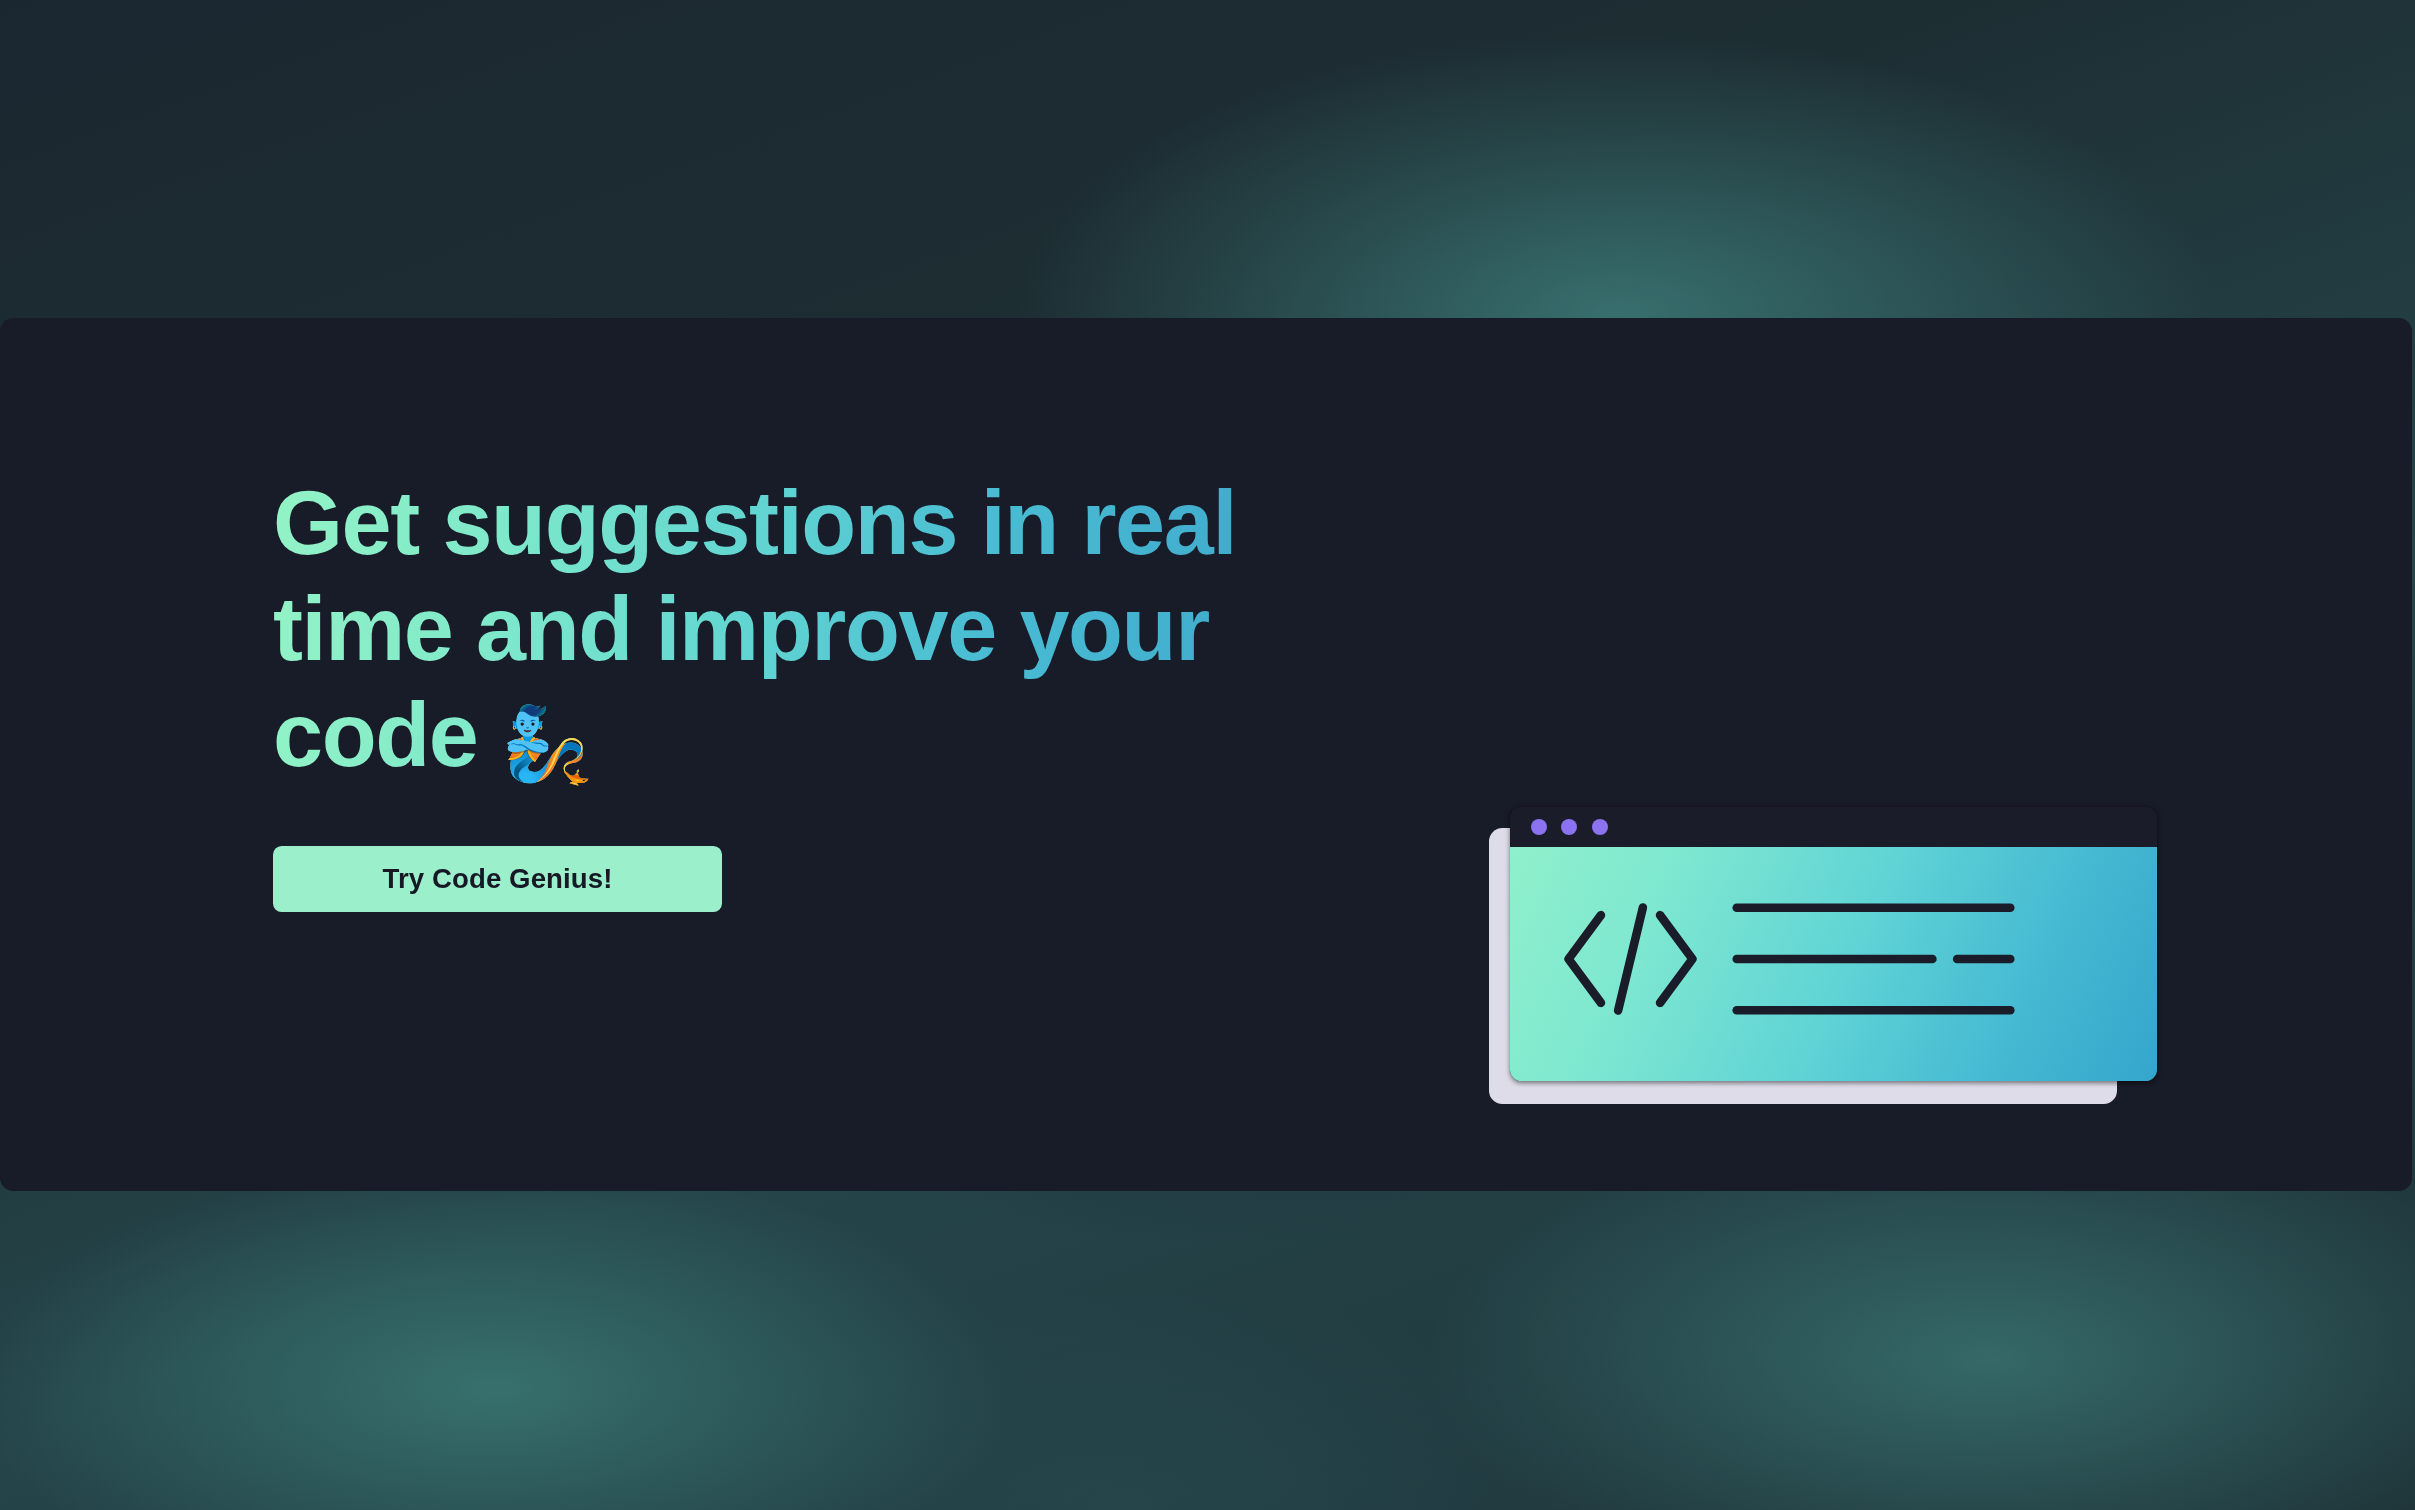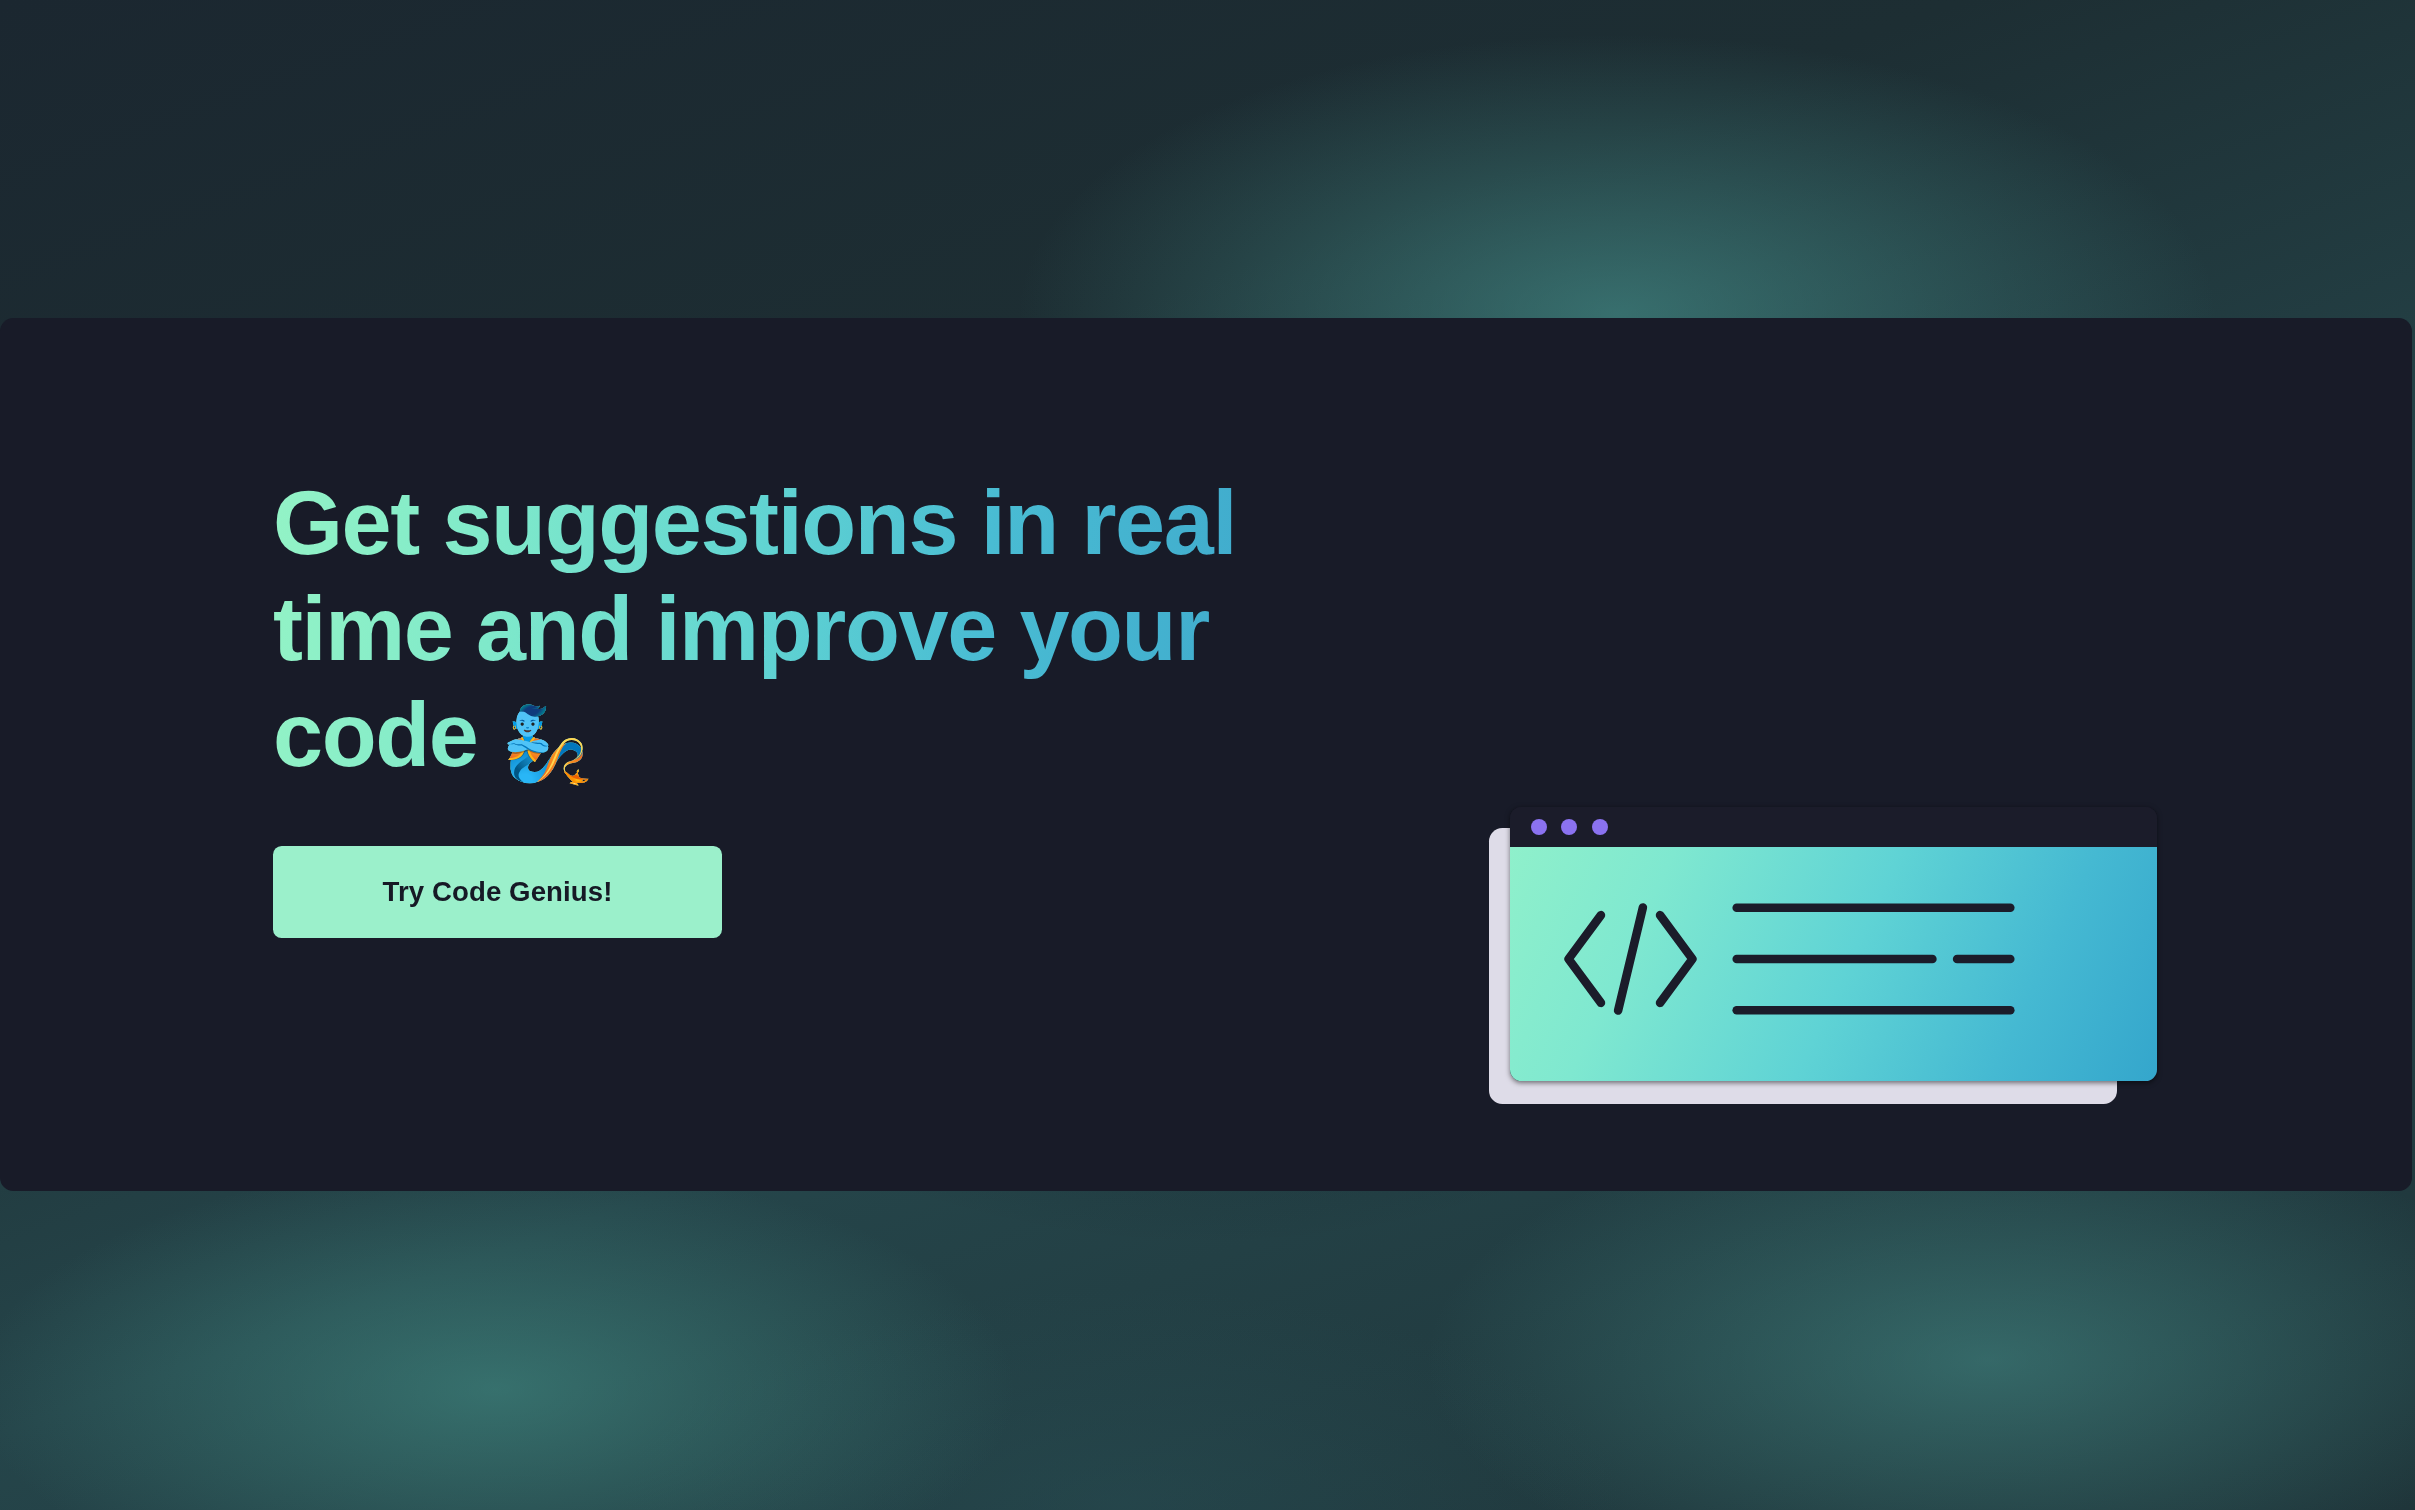--- a/index.html
+++ b/index.html
@@ -70,21 +70,21 @@
     background:none;
     font-size:74px;
     vertical-align:-3.8px;
   }
 
   .cta-button {
     display:inline-flex;
     align-items:center;
     justify-content:center;
     margin-top:57px;
-    width:449px; height:92px;
+    width:449px; height:66px;
     background:#9bf0cb;
     color:#161925;
     border:none;
     border-radius:8.6px;
     font-family:"Liberation Sans", sans-serif;
     font-size:27.6px;
     font-weight:700;
     letter-spacing:0.1px;
     cursor:pointer;
   }

